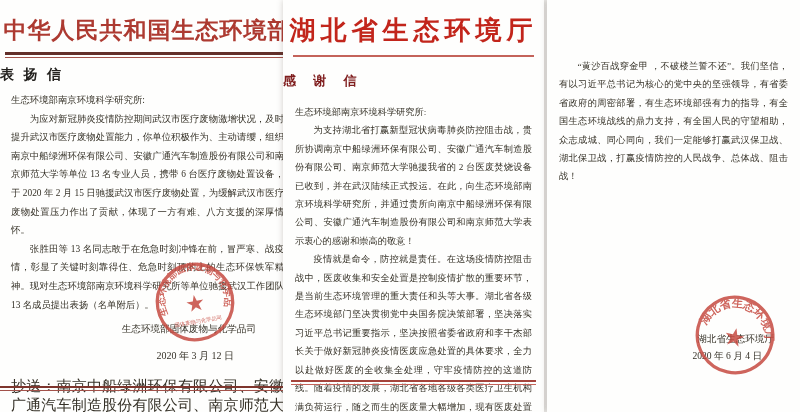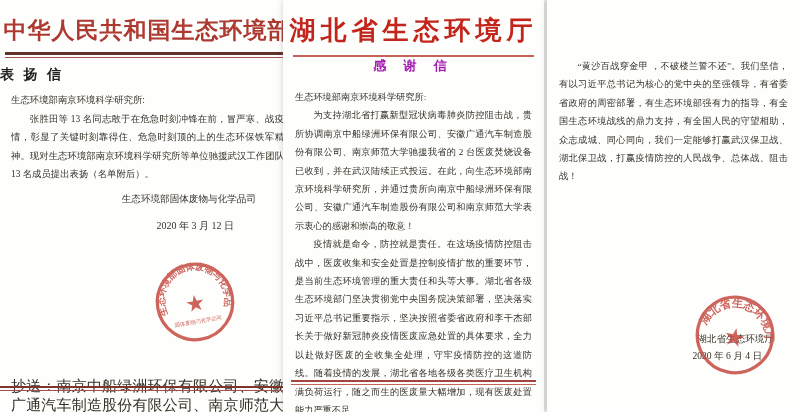--- a/index.html
+++ b/index.html
@@ -51,22 +51,22 @@
   }
 
   
   .p2-org {
     margin-top:13px; text-align:center;
     color:#c2251b; font-size:26px; font-weight:bold; letter-spacing:5px;
     white-space:nowrap;
   }
   .p2-rule { margin:7px 10px 0 10px; border-top:2px solid #c4635a; }
   .p2-title {
-    text-align:center;
-    font-size:13px; font-weight:bold; letter-spacing:7px; color:#a21caf;
+    margin-top:15px; text-align:left;
+    font-size:13px; font-weight:bold; letter-spacing:7px; color:#7f1d1d;
   }
   .p2-body {
     margin:13px 12px 0 12px;
     font-size:9.2px; line-height:18.4px; color:#353127; text-align:justify;
   }
   .p2-bottomrule {
     position:absolute; left:8px; right:8px; top:380px; height:2px;
     border-top:2px solid #a5443c; border-bottom:1px solid #c4635a;
   }
 
@@ -88,20 +88,21 @@
 <body>
 
 <div class="canvas">
 
   <div class="page page1">
     <div class="p1-org">中华人民共和国生态环境部</div>
     <div class="p1-rule"></div>
     <div class="p1-title">表 扬 信</div>
     <div class="p1-body">
       <div>生态环境部南京环境科学研究所:</div>
+      <div class="indent">为应对新冠肺炎疫情防控期间武汉市医疗废物激增状况，及时提升武汉市医疗废物处置能力，你单位积极作为、主动请缨，组织南京中船绿洲环保有限公司、安徽广通汽车制造股份有限公司和南京师范大学等单位 13 名专业人员，携带 6 台医疗废物处置设备，于 2020 年 2 月 15 日驰援武汉市医疗废物处置，为缓解武汉市医疗废物处置压力作出了贡献，体现了一方有难、八方支援的深厚情怀。</div>
       <div class="indent">张胜田等 13 名同志敢于在危急时刻冲锋在前，冒严寒、战疫情，彰显了关键时刻靠得住、危急时刻顶的上的生态环保铁军精神。现对生态环境部南京环境科学研究所等单位驰援武汉工作团队 13 名成员提出表扬（名单附后）。</div>
       <div class="p1-sign">生态环境部固体废物与化学品司</div>
       <div class="p1-date">2020 年 3 月 12 日</div>
     </div>
     <div class="p1-cc">抄送：南京中船绿洲环保有限公司、安徽广通汽车制造股份有限公司、南京师范大学环境学院、湖南省地质院</div>
     <div class="p1-bottomrule"></div>
 
     <div class="seal seal1">
       <svg viewBox="0 0 100 100">
         <defs>

